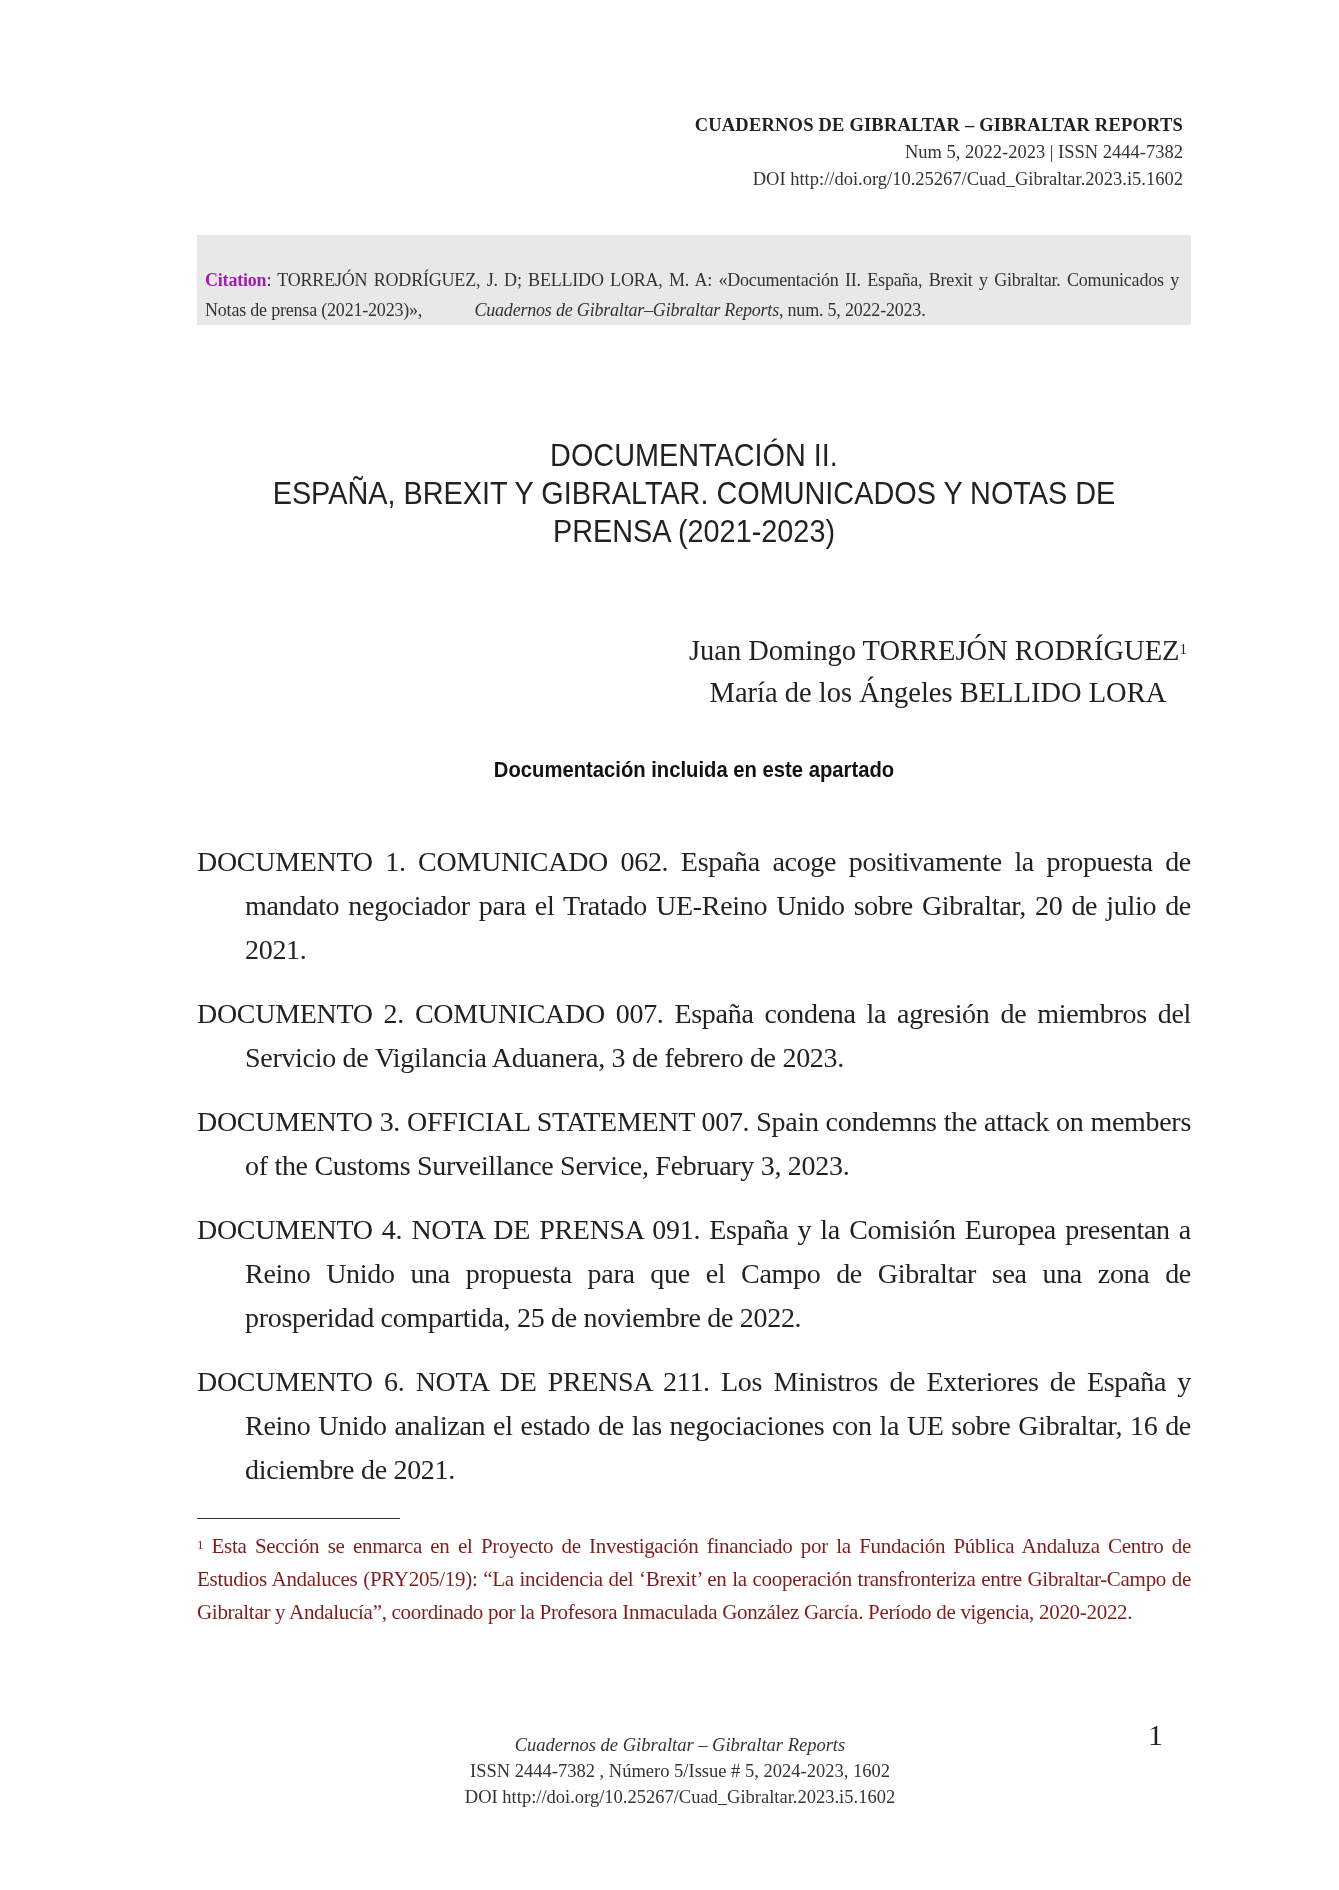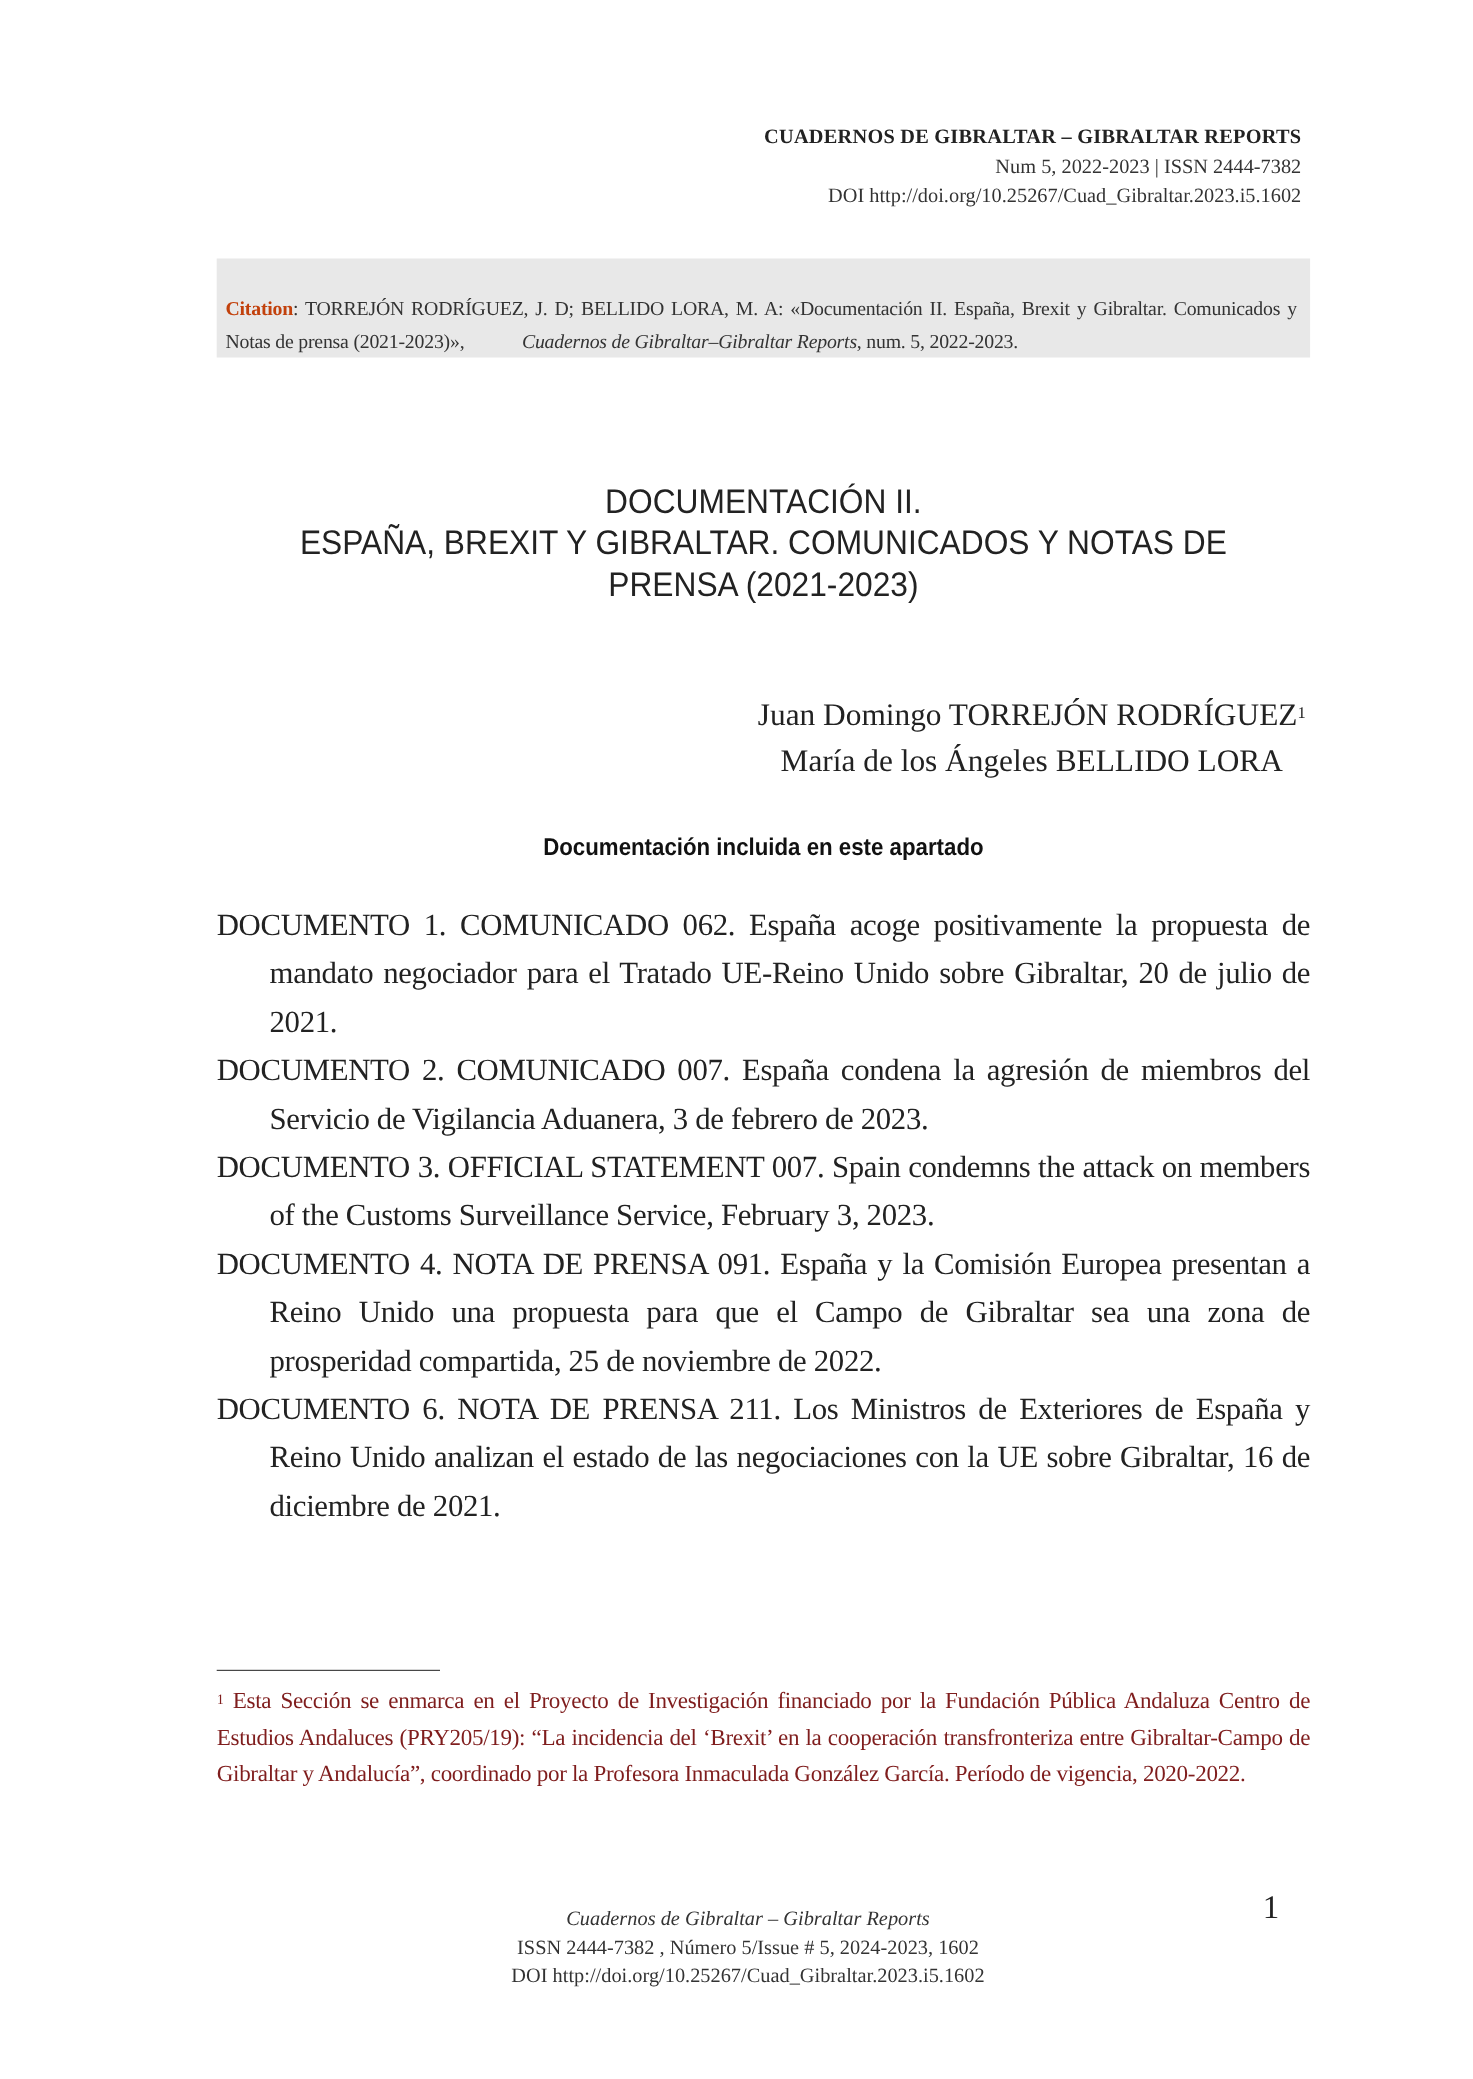--- a/index.html
+++ b/index.html
@@ -11,21 +11,21 @@
       position: absolute; right: 156px; top: 112px; text-align: right;
       font-size: 18.5px; line-height: 27px; color: #333;
     }
     .header .journal { font-weight: bold; letter-spacing: 0.2px; color: #222; }
     .citation {
       position: absolute; left: 197px; top: 235px; width: 994px; height: 90px;
       background: #e8e8e8; box-sizing: border-box; padding: 30px 12px 0 8px;
       font-size: 18px; line-height: 30px; color: #333; text-align: justify;
       letter-spacing: -0.2px;
     }
-    .citation .cit-label { font-weight: bold; color: #c2410c; }
+    .citation .cit-label { font-weight: bold; color: #a21caf; }
     .citation i { font-style: italic; margin-left: 48px; }
     .title {
       position: absolute; left: 197px; top: 437px; width: 994px; text-align: center;
       font-family: "Liberation Sans", "DejaVu Sans", sans-serif; font-size: 31px;
       line-height: 38px; color: #222; transform: scaleX(0.93);
     }
     .authors {
       position: absolute; right: 152px; top: 630px; text-align: center;
       font-size: 28.5px; line-height: 42px; color: #222;
     }
@@ -34,21 +34,21 @@
       position: absolute; left: 197px; top: 757px; width: 994px; text-align: center;
       font-family: "Liberation Sans", "DejaVu Sans", sans-serif; font-weight: bold;
       font-size: 22px; color: #111; transform: scaleX(0.92);
     }
     .doclist {
       position: absolute; left: 197px; top: 820px; width: 994px;
       font-size: 28px; line-height: 44px; color: #222;
     }
     .doc-item {
       padding-left: 48px; text-indent: -48px; text-align: justify;
-      margin-bottom: 0; letter-spacing: -0.3px;
+      margin-bottom: 0; letter-spacing: -0.3px; margin-top: 20px;
     }
     .footnote-rule {
       position: absolute; left: 197px; top: 1518px; width: 203px; height: 1px; background: #333;
     }
     .footnote {
       position: absolute; left: 197px; top: 1530px; width: 994px;
       font-size: 21px; line-height: 33px; color: #7f1d1d; text-align: justify;
       letter-spacing: -0.3px;
     }
     .footnote sup { font-size: 13px; vertical-align: top; position: relative; top: -2px; }

